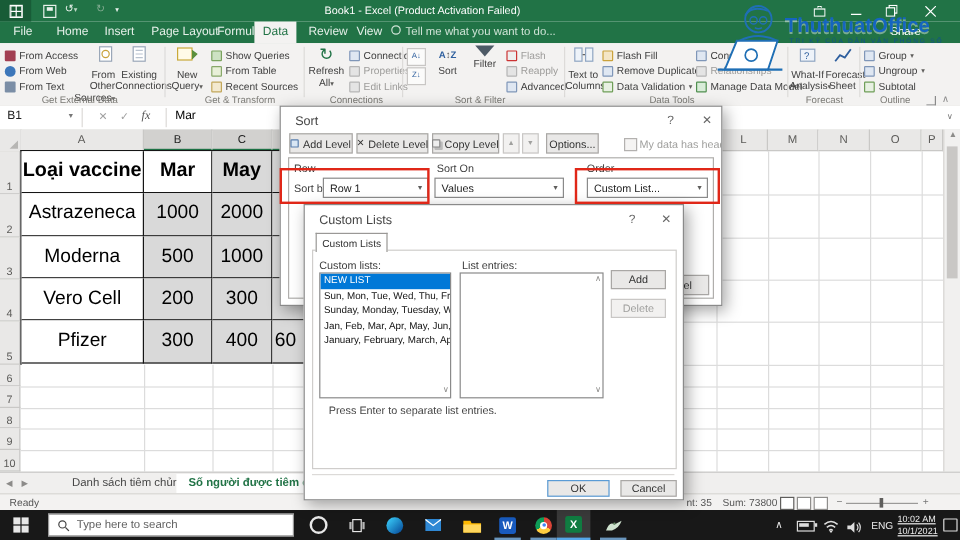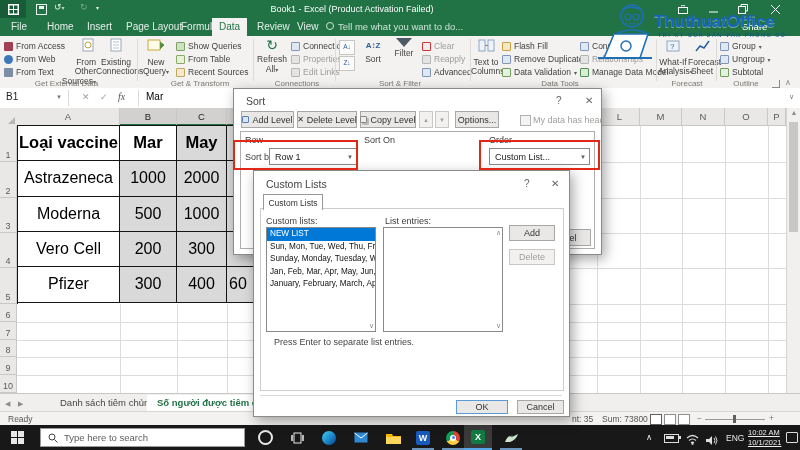--- a/index.html
+++ b/index.html
@@ -212,21 +212,21 @@
       </div>
     <div class="glabel" style="left:262px;width:70px;">Connections</div>
     <div class="sep" style="left:335px;"></div>
 
     <div class="abs" style="left:339px;top:4px;width:14px;height:13px;border:1px solid #c8c6c4;background:#fbfbfa;font-size:6.5px;color:#2e5f9e;text-align:center;line-height:12px;">A↓</div>
     <div class="abs" style="left:339px;top:20px;width:14px;height:13px;border:1px solid #c8c6c4;background:#fbfbfa;font-size:6.5px;color:#2e5f9e;text-align:center;line-height:12px;">Z↓</div>
     <div class="lgb" style="left:358px;width:30px;"><span class="ic" style="font-size:8px;font-weight:bold;color:#2e5f9e;line-height:15px;">A<span style="color:#555;">↕</span>Z</span><span>Sort</span></div>
     <div class="lgb" style="left:390px;width:28px;"><span class="ic funnel"></span><span>Filter</span></div>
     <div class="smb dis" style="left:422px;top:4px;">
         <span class="ch" style="background:#eee;border:1px solid #c33;box-sizing:border-box;"></span>
-        <span>Clear</span>
+        <span>Flash</span>
       </div>
     <div class="smb dis" style="left:422px;top:17px;">
         <span class="ch" style="background:#e4e4e4;border:1px solid #b5b5b5;box-sizing:border-box;"></span>
         <span>Reapply</span>
       </div>
     <div class="smb" style="left:422px;top:30px;">
         <span class="ch" style="background:#dfe7f2;border:1px solid #7f96b8;box-sizing:border-box;"></span>
         <span>Advanced</span>
       </div>
     <div class="glabel" style="left:365px;width:70px;">Sort &amp; Filter</div>
@@ -535,20 +535,24 @@
       </div>
     <div class="cbx" style="left:286px;top:26px;"></div>
     <div class="flabel" style="left:299px;top:26px;color:#a0a09e;">My data has headers</div>
     <div class="panel" style="left:6px;top:42px;width:355px;height:118px;">
       <div class="flabel" style="left:4px;top:3px;">Row</div>
       <div class="flabel" style="left:123px;top:3px;">Sort On</div>
       <div class="flabel" style="left:248px;top:3px;">Order</div>
       <div class="flabel" style="left:4px;top:20px;">Sort by</div>
       <div class="combo" style="left:28px;top:16px;width:88px;height:17px;">
           <span>Row 1</span>
+          <span class="caret">▼</span>
+        </div>
+      <div class="combo" style="left:121px;top:16px;width:108px;height:17px;">
+          <span>Values</span>
           <span class="caret">▼</span>
         </div>
       <div class="combo" style="left:248px;top:16px;width:101px;height:17px;">
           <span>Custom List...</span>
           <span class="caret">▼</span>
         </div>
     </div>
     <div class="btn" style="left:300px;top:140px;width:57px;height:17px;">
         <span>Cancel</span>
       </div>

